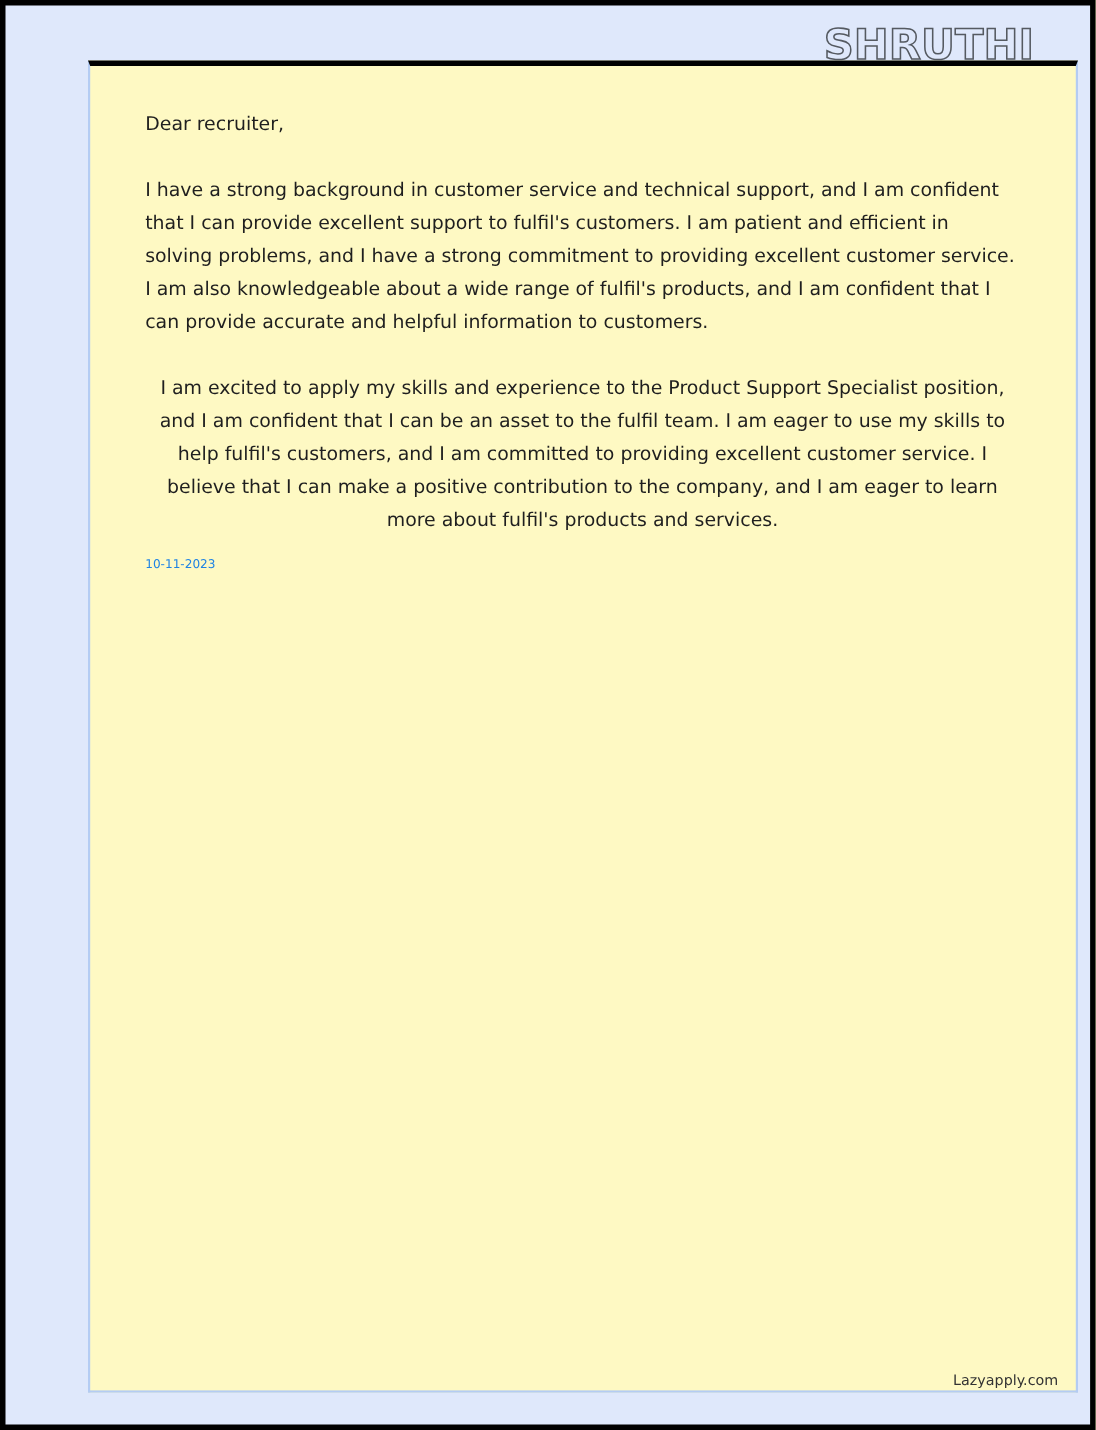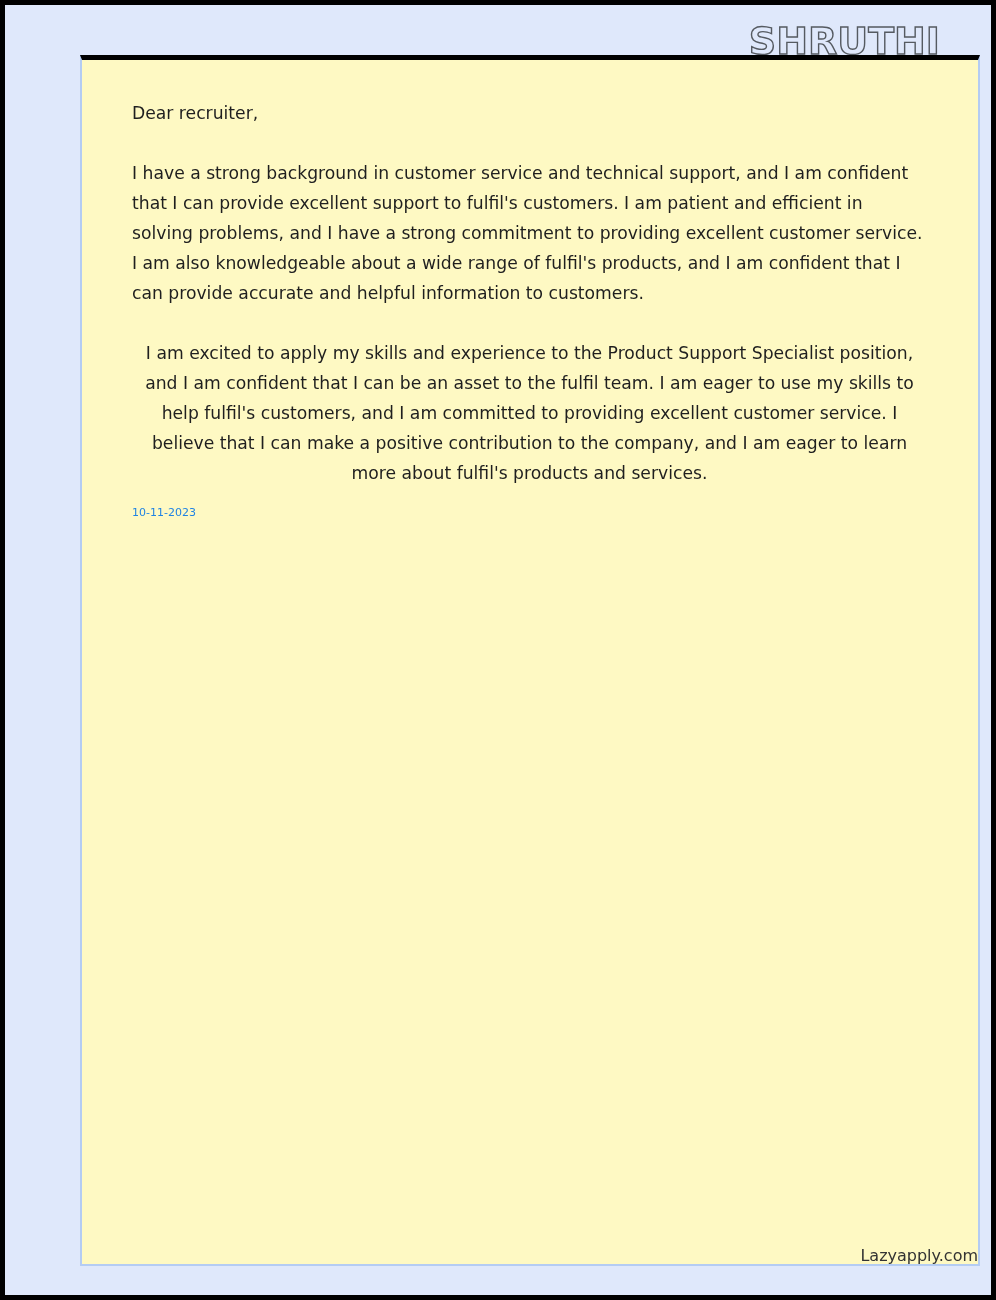--- a/index.html
+++ b/index.html
@@ -65,23 +65,23 @@
       margin-bottom: 10px;
       text-align: center;
     }
     .date {
       color: #1f83e3;
       font-size: 11px;
       line-height: 30px;
     }
     .footer-brand {
       position: absolute;
-      right: 0;
+      right: 16px;
       bottom: 0px;
-      font-size: 16px;
+      font-size: 13px;
       color: #333;
       line-height: 16px;
     }
   </style>
 </head>
 <body>
 
 <div class="frame">
   <h1 class="name">SHRUTHI</h1>
 

